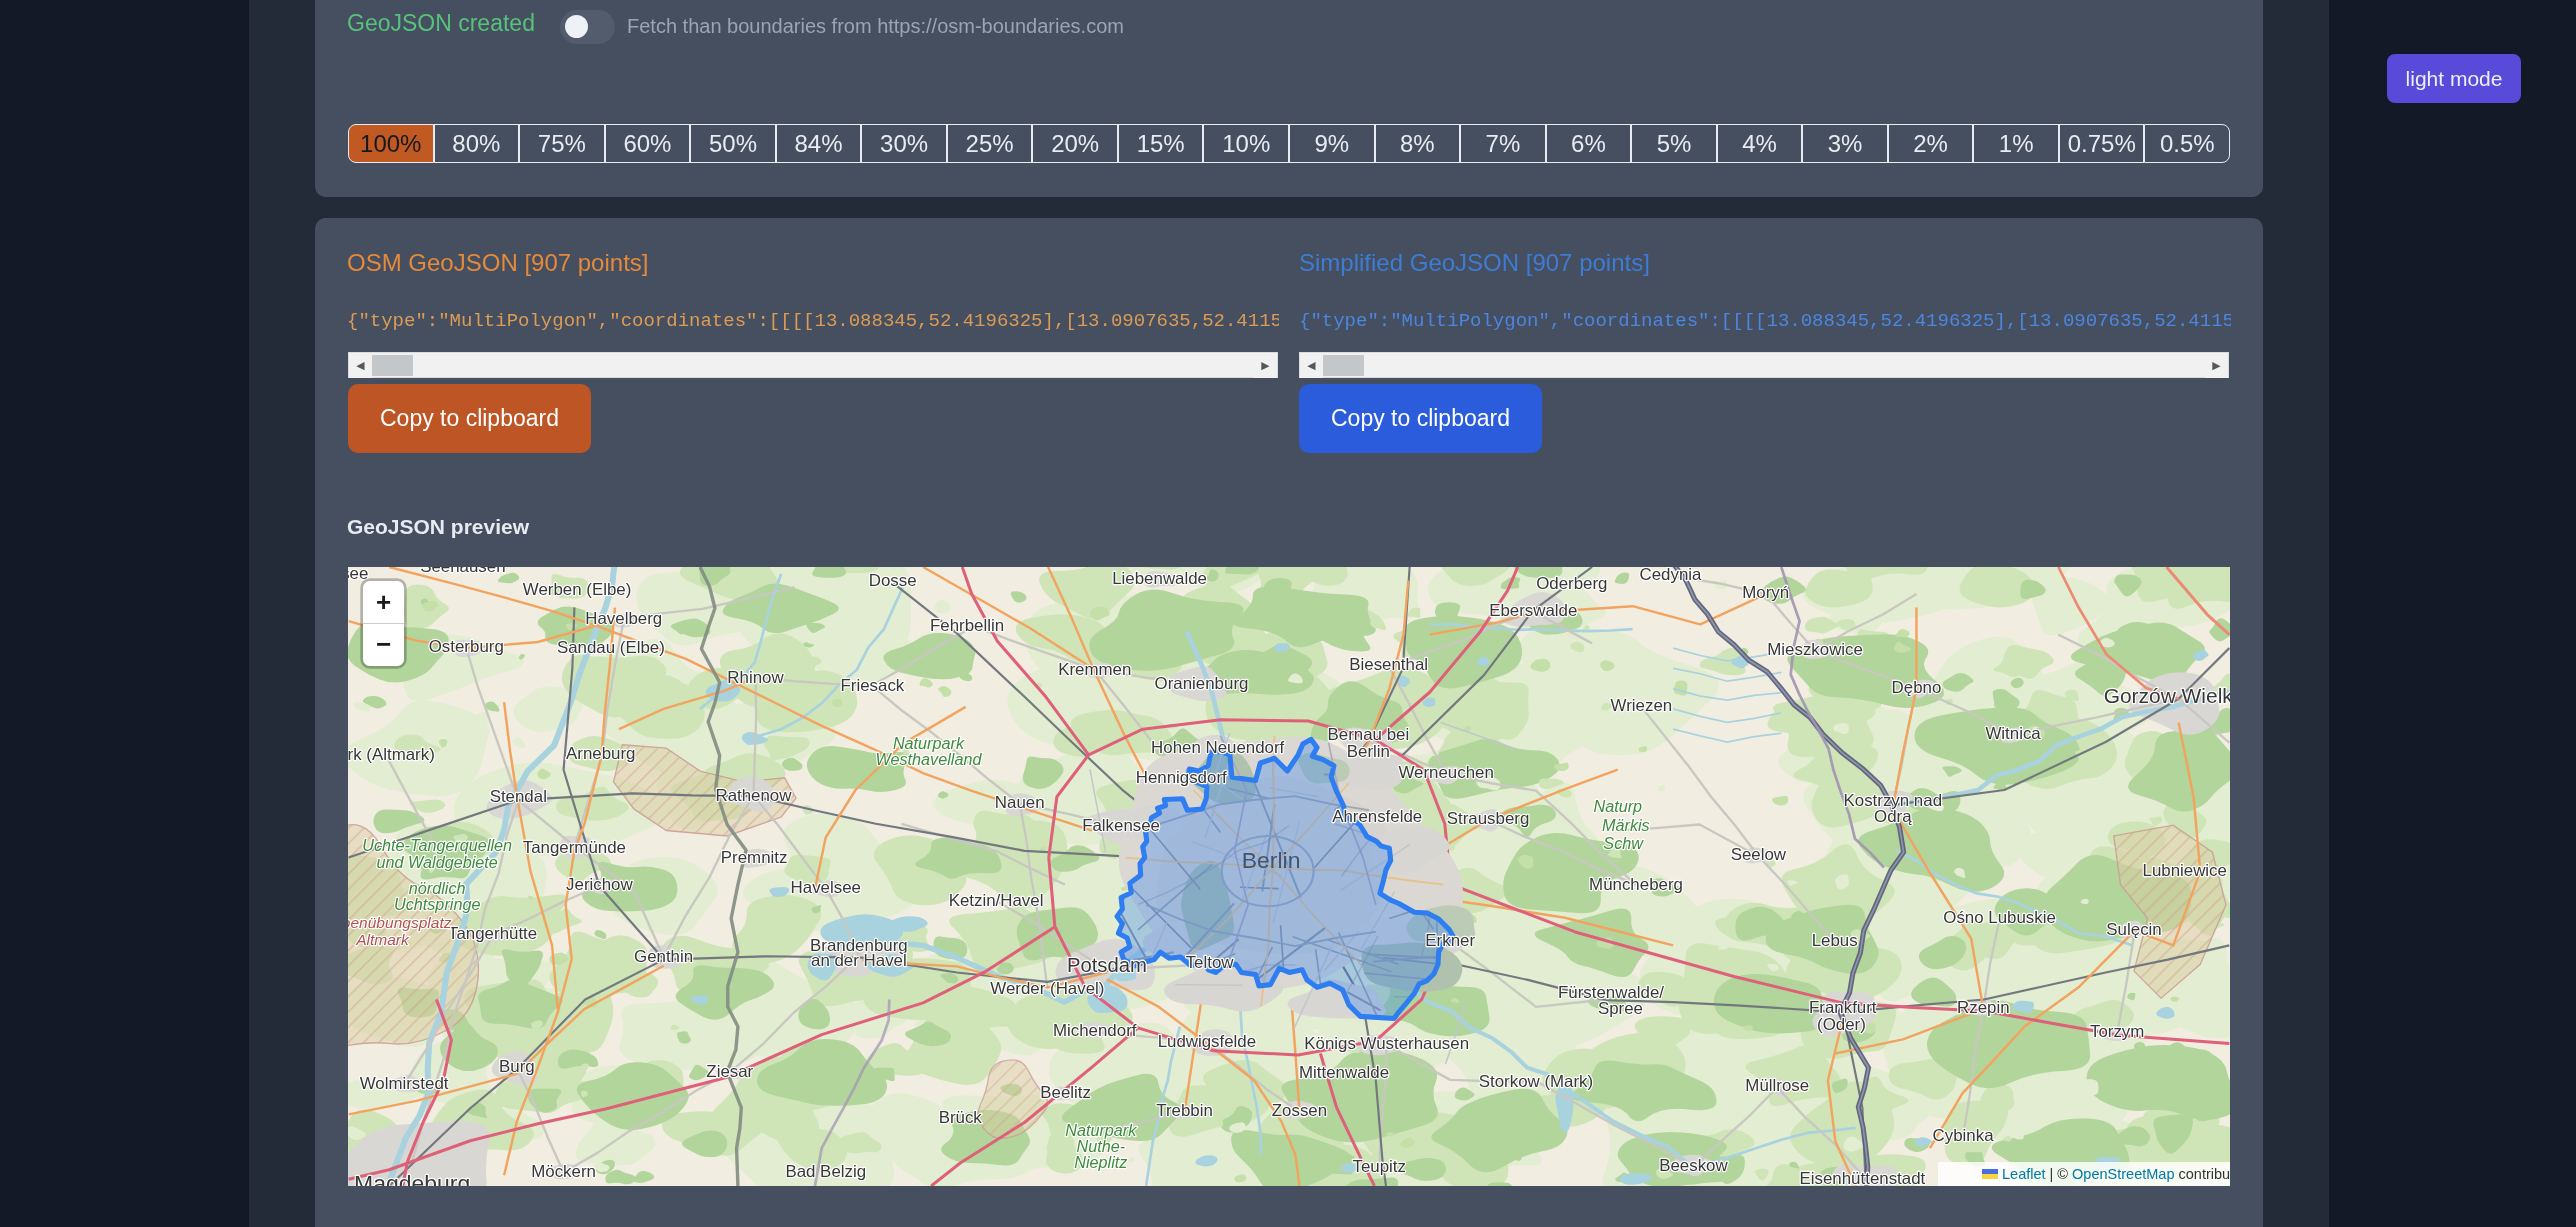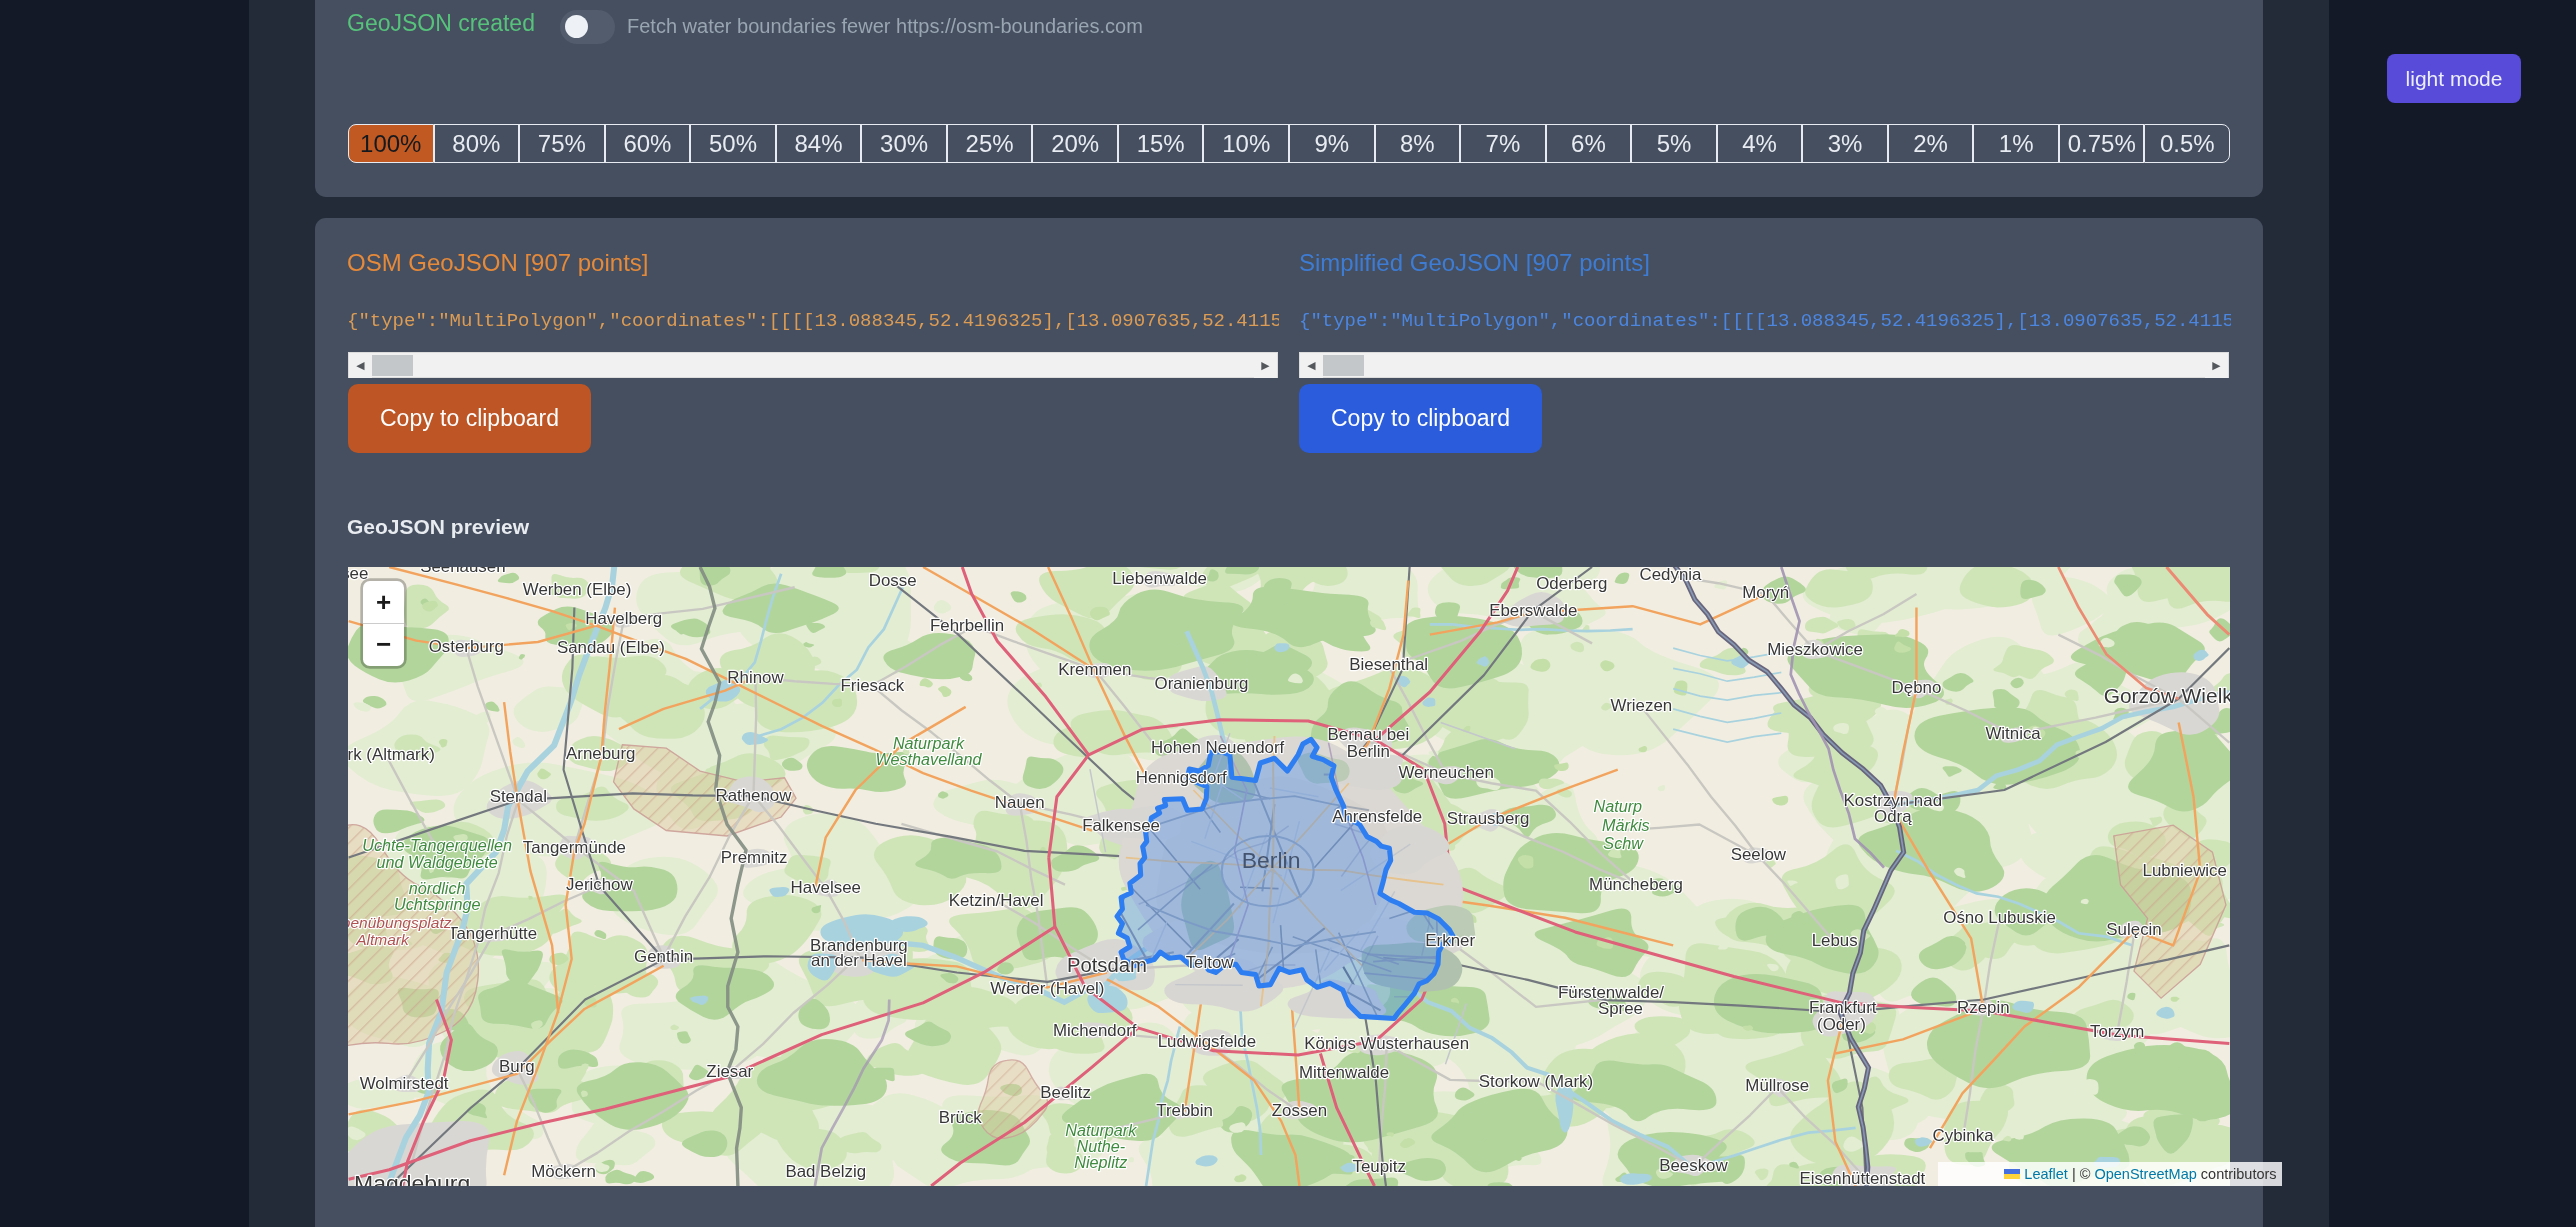--- a/index.html
+++ b/index.html
@@ -33,37 +33,37 @@
 .cbtn { position:absolute; top:384px; height:69px; border-radius:10px; color:#fdfdfe; font-size:23px;
   display:flex; align-items:center; justify-content:center; }
 .cbtn.o { left:348px; width:243px; background:#bd5524; }
 .cbtn.b { left:1299px; width:243px; background:#2a5cdb; }
 .prevtitle { position:absolute; left:347px; top:515px; font-size:21px; font-weight:bold; color:#e8ebf0; }
 .mapbox { position:absolute; left:348px; top:567px; width:1882px; height:619px; overflow:hidden; background:#f1eee2; }
 .zoomctl { position:absolute; left:363px; top:581px; width:41px; height:85px; background:#fff; border-radius:6.8px;
   box-shadow:0 0 0 2.7px rgba(0,0,0,0.25); overflow:hidden; }
 .zbtn { width:41px; height:42px; color:#1b1b1b; font-size:26px; font-weight:bold; display:flex; align-items:center; justify-content:center; }
 .zbtn.minus { border-top:1.4px solid #ccc; height:41px; }
-.attrib { position:absolute; left:1938px; top:1162px; width:344px; height:24px; background:rgba(255,255,255,0.82);
-  font-size:14.5px; color:#333; display:flex; align-items:center; justify-content:flex-end; padding-right:5.4px; white-space:nowrap; overflow:hidden;padding-left:44px; }
+.attrib { position:absolute; left:1938px; top:1162px; width:292px; height:24px; background:rgba(255,255,255,0.82);
+  font-size:14.5px; color:#333; display:flex; align-items:center; justify-content:flex-start; padding-right:5.4px; white-space:nowrap; overflow:hidden;padding-left:44px; }
 .attrib a { color:#0078a8; text-decoration:none; }
 .flag { display:inline-block; flex:0 0 16px; width:16px; height:10.8px; margin-right:4px; background:linear-gradient(#4570dd 50%,#fdd33b 50%); }
 .lightbtn { position:absolute; left:2387px; top:54px; width:134px; height:49px; background:#584bda; border-radius:8px;
   color:#eceef8; font-size:21px; display:flex; align-items:center; justify-content:center; }
 </style></head>
 <body>
 <div class="page">
   <div class="main"></div>
   <div class="card card1"></div>
   <div class="card card2"></div>
   <div class="grntitle">GeoJSON created</div>
   <div class="toggle">
       <div class="knob"></div>
     </div>
-  <div class="fetchtxt">Fetch water boundaries fewer https://osm-boundaries.com</div>
+  <div class="fetchtxt">Fetch than boundaries from https://osm-boundaries.com</div>
   <div class="pctrow">
       <div class="pct sel">100%</div>
       <div class="pct">80%</div>
       <div class="pct">75%</div>
       <div class="pct">60%</div>
       <div class="pct">50%</div>
       <div class="pct">84%</div>
       <div class="pct">30%</div>
       <div class="pct">25%</div>
       <div class="pct">20%</div>

